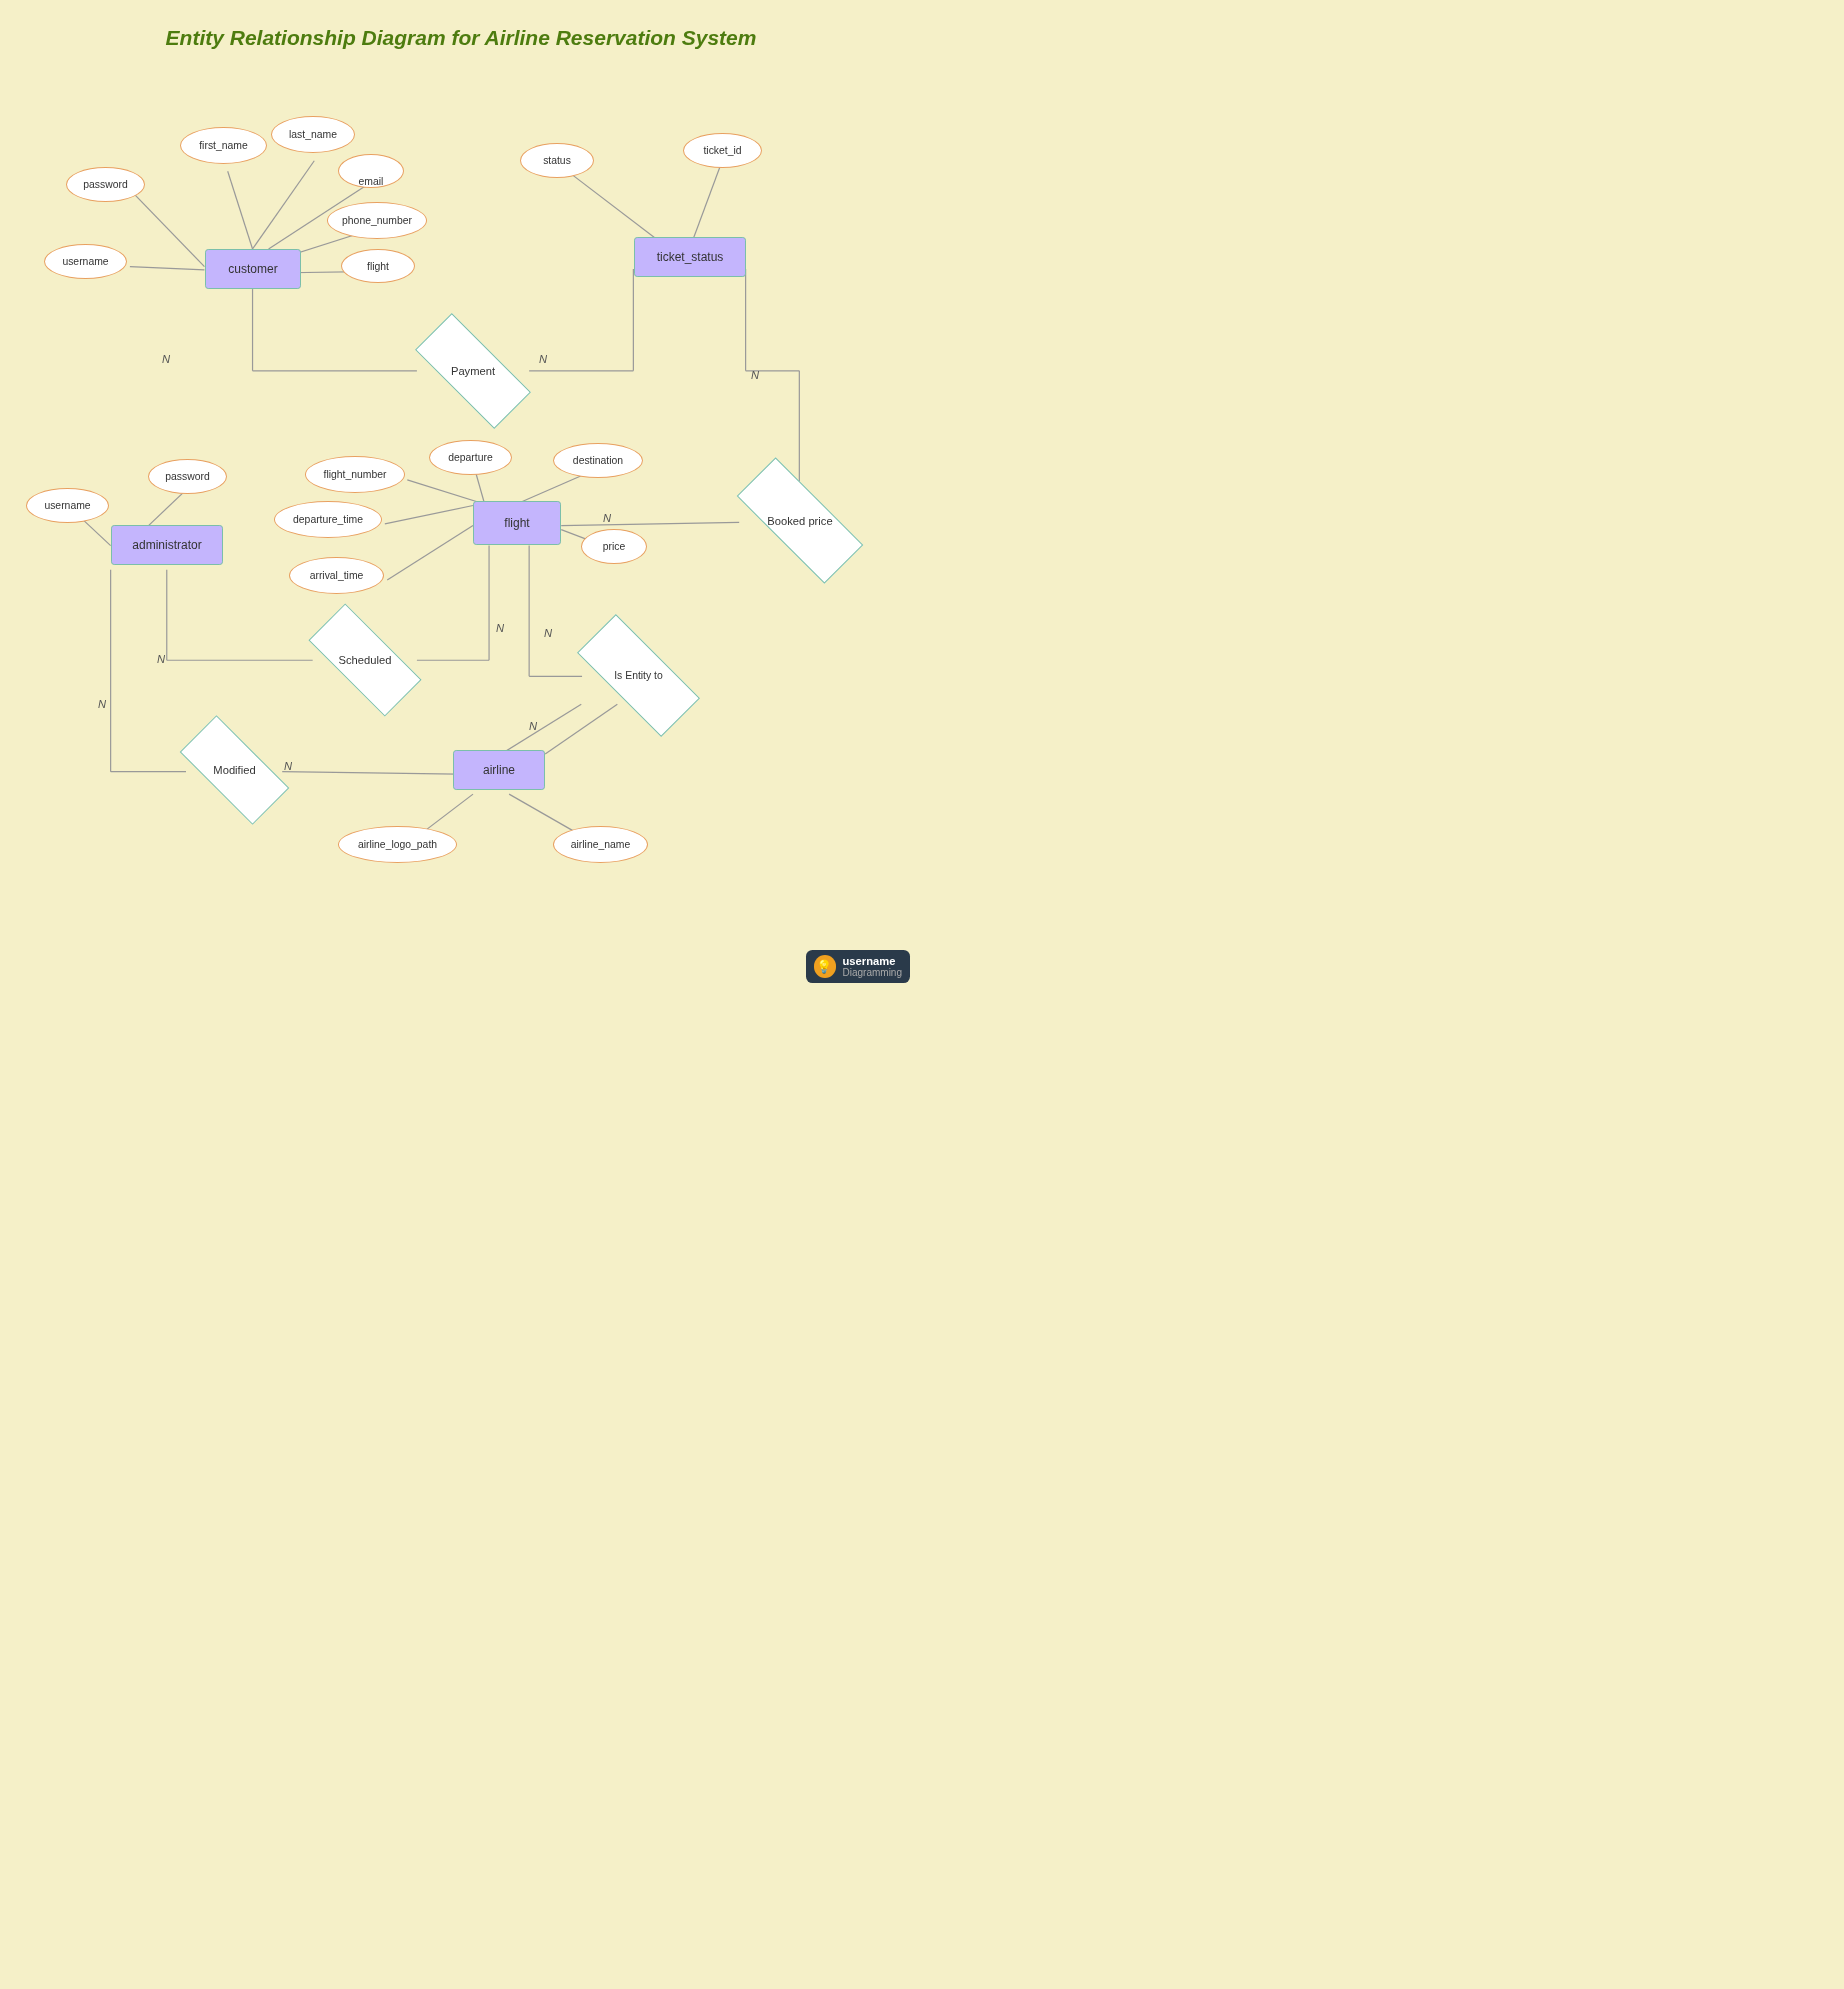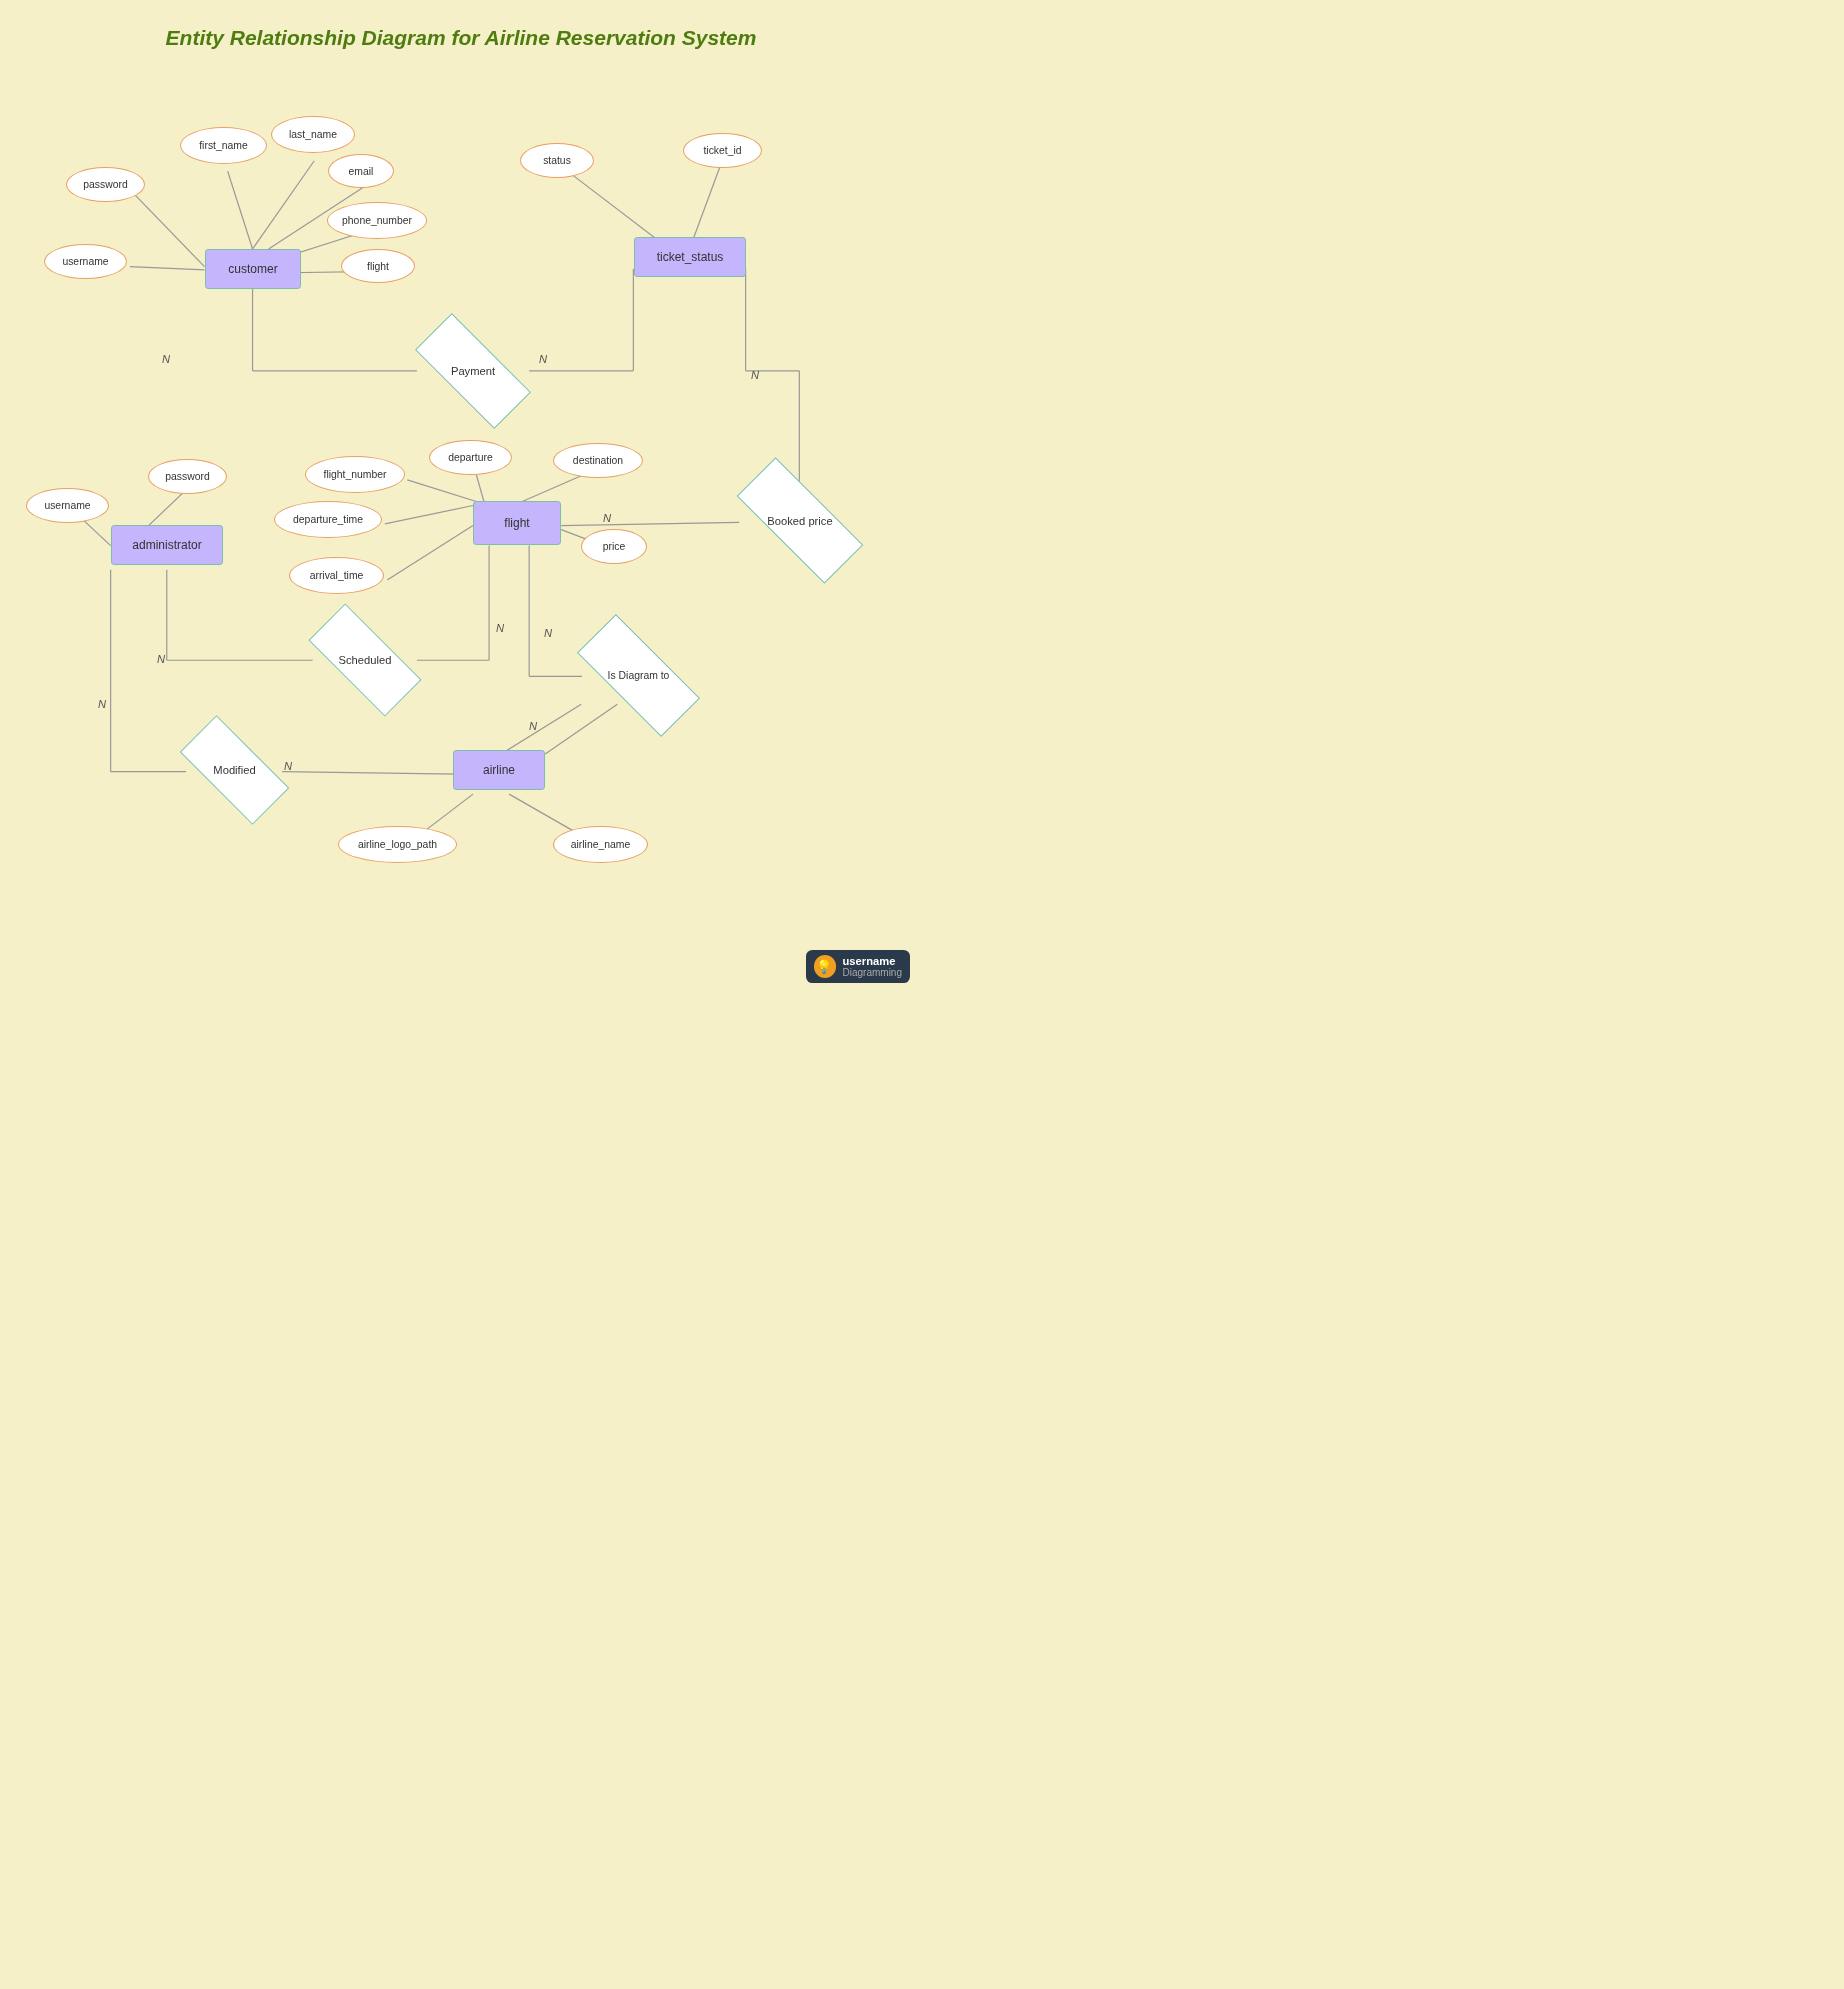--- a/index.html
+++ b/index.html
@@ -208,21 +208,21 @@
   </div>
 
   <div class="attr" style="left:180px;top:127px;width:87px;height:37px;">
     <span>first_name</span>
   </div>
 
   <div class="attr" style="left:271px;top:116px;width:84px;height:37px;">
     <span>last_name</span>
   </div>
 
-  <div class="attr" style="left:328px;top:154px;width:66px;height:34px;">
+  <div class="attr" style="left:338px;top:154px;width:66px;height:34px;align-items:flex-end;">
     <span>email</span>
   </div>
 
   <div class="attr" style="left:327px;top:202px;width:100px;height:37px;">
     <span>phone_number</span>
   </div>
 
   <div class="attr" style="left:341px;top:249px;width:74px;height:34px;">
     <span>flight</span>
   </div>
@@ -293,21 +293,21 @@
     <span class="rel-label">Booked price</span>
   </div>
 
   <div class="rel" style="left:311px;top:634px;width:108px;height:52px;">
     <div class="rel-diamond"></div>
     <span class="rel-label">Scheduled</span>
   </div>
 
   <div class="rel" style="left:579px;top:648px;width:119px;height:55px;">
     <div class="rel-diamond"></div>
-    <span class="rel-label" style="font-size:10.4px;">Is Diagram to</span>
+    <span class="rel-label" style="font-size:10.4px;">Is Entity to</span>
   </div>
 
   <div class="rel" style="left:183px;top:744px;width:103px;height:52px;">
     <div class="rel-diamond"></div>
     <span class="rel-label">Modified</span>
   </div>
 
   <div class="n-label" style="left:162px;top:353px;">N</div>
 
   <div class="n-label" style="left:539px;top:353px;">N</div>

